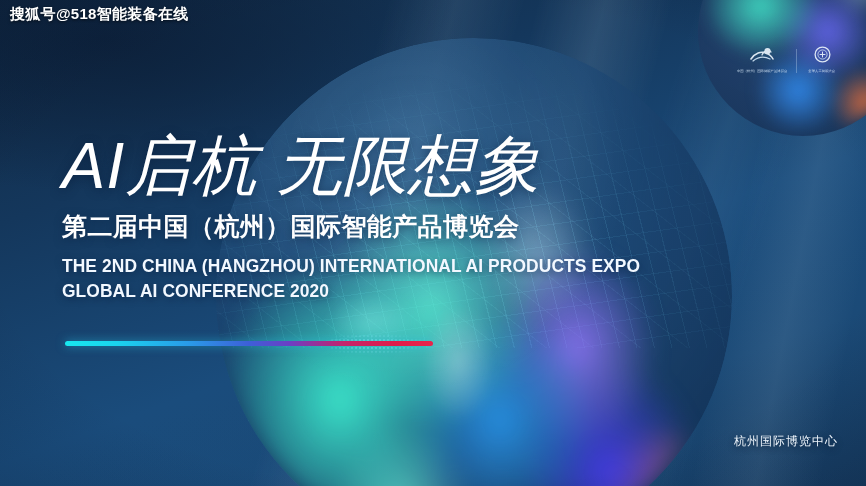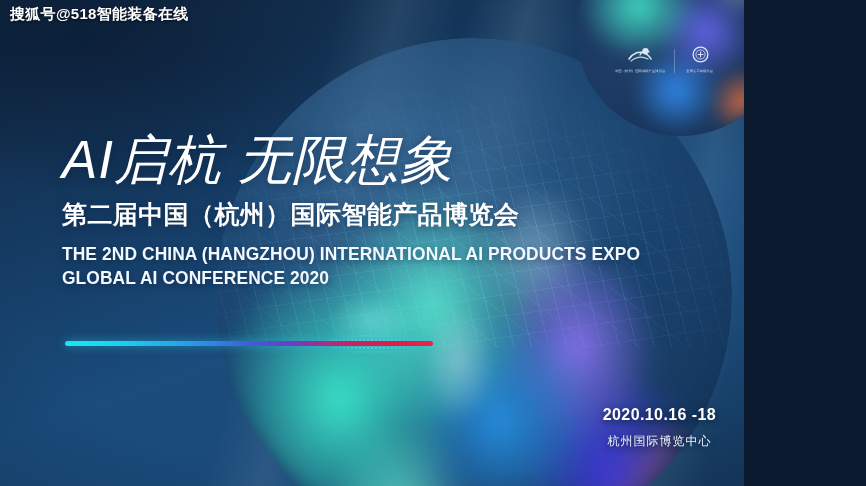--- a/index.html
+++ b/index.html
@@ -1,20 +1,20 @@
 <!DOCTYPE html>
 <html><head>
 <meta charset="utf-8">
 <style>
   * { margin:0; padding:0; box-sizing:border-box; }
   html,body { background:#0b1a2e; }
 
   #poster {
     position:relative;
-    width:744px; height:486px;
+    width:866px; height:486px;
     overflow:hidden;
     font-family:"Liberation Sans", sans-serif;
     background:
       radial-gradient(ellipse 60% 45% at 12% 8%,  rgba(12,32,58,.95) 0%, rgba(12,32,58,0) 70%),
       radial-gradient(ellipse 80% 60% at 50% 120%, rgba(22,72,120,.55) 0%, rgba(22,72,120,0) 70%),
       linear-gradient(160deg,#112943 0%, #14375c 28%, #1a4c7c 58%, #1b4a77 78%, #163a5f 100%);
   }
 
   
   .streaks {
@@ -133,21 +133,21 @@
     transform:scale(1.25); transform-origin:top center;
   }
   .logo-div { width:1px; height:24px; background:rgba(210,230,245,.35); margin-top:3px; }
 
   
   .copy { position:absolute; left:62px; top:132px; z-index:20; }
 
   .headline {
     font-family:"Liberation Sans", sans-serif;
     font-style:italic; font-weight:300;
-    font-size:53px; line-height:1.05;
+    font-size:65px; line-height:1.05;
     color:#ffffff; letter-spacing:1px;
     text-shadow:0 2px 10px rgba(10,30,60,.55);
     white-space:nowrap;
   }
   .cn-line {
     font-family:Liberation Sans, sans-serif;
     font-weight:700; color:#ffffff;
     font-size:25px; line-height:1.32;
     letter-spacing:.4px; white-space:nowrap;
     text-shadow:0 2px 8px rgba(10,30,60,.55);
@@ -253,18 +253,17 @@
     <div class="headline">AI启杭 无限想象</div>
     <div class="cn-line cn-1">第二届中国（杭州）国际智能产品博览会</div>
     <div class="en-line en-1">THE 2ND CHINA (HANGZHOU) INTERNATIONAL AI PRODUCTS EXPO</div>
     <div class="en-line">GLOBAL AI CONFERENCE 2020</div>
   </div>
 
   <div class="rule-glow"></div>
   <div class="rule"></div>
 
   <div class="datebox">
-    <div class="date">2020.10.16 -18</div>
     <div class="venue">杭州国际博览中心</div>
   </div>
 
   <div class="vignette"></div>
 </div>
 
 </body></html>

